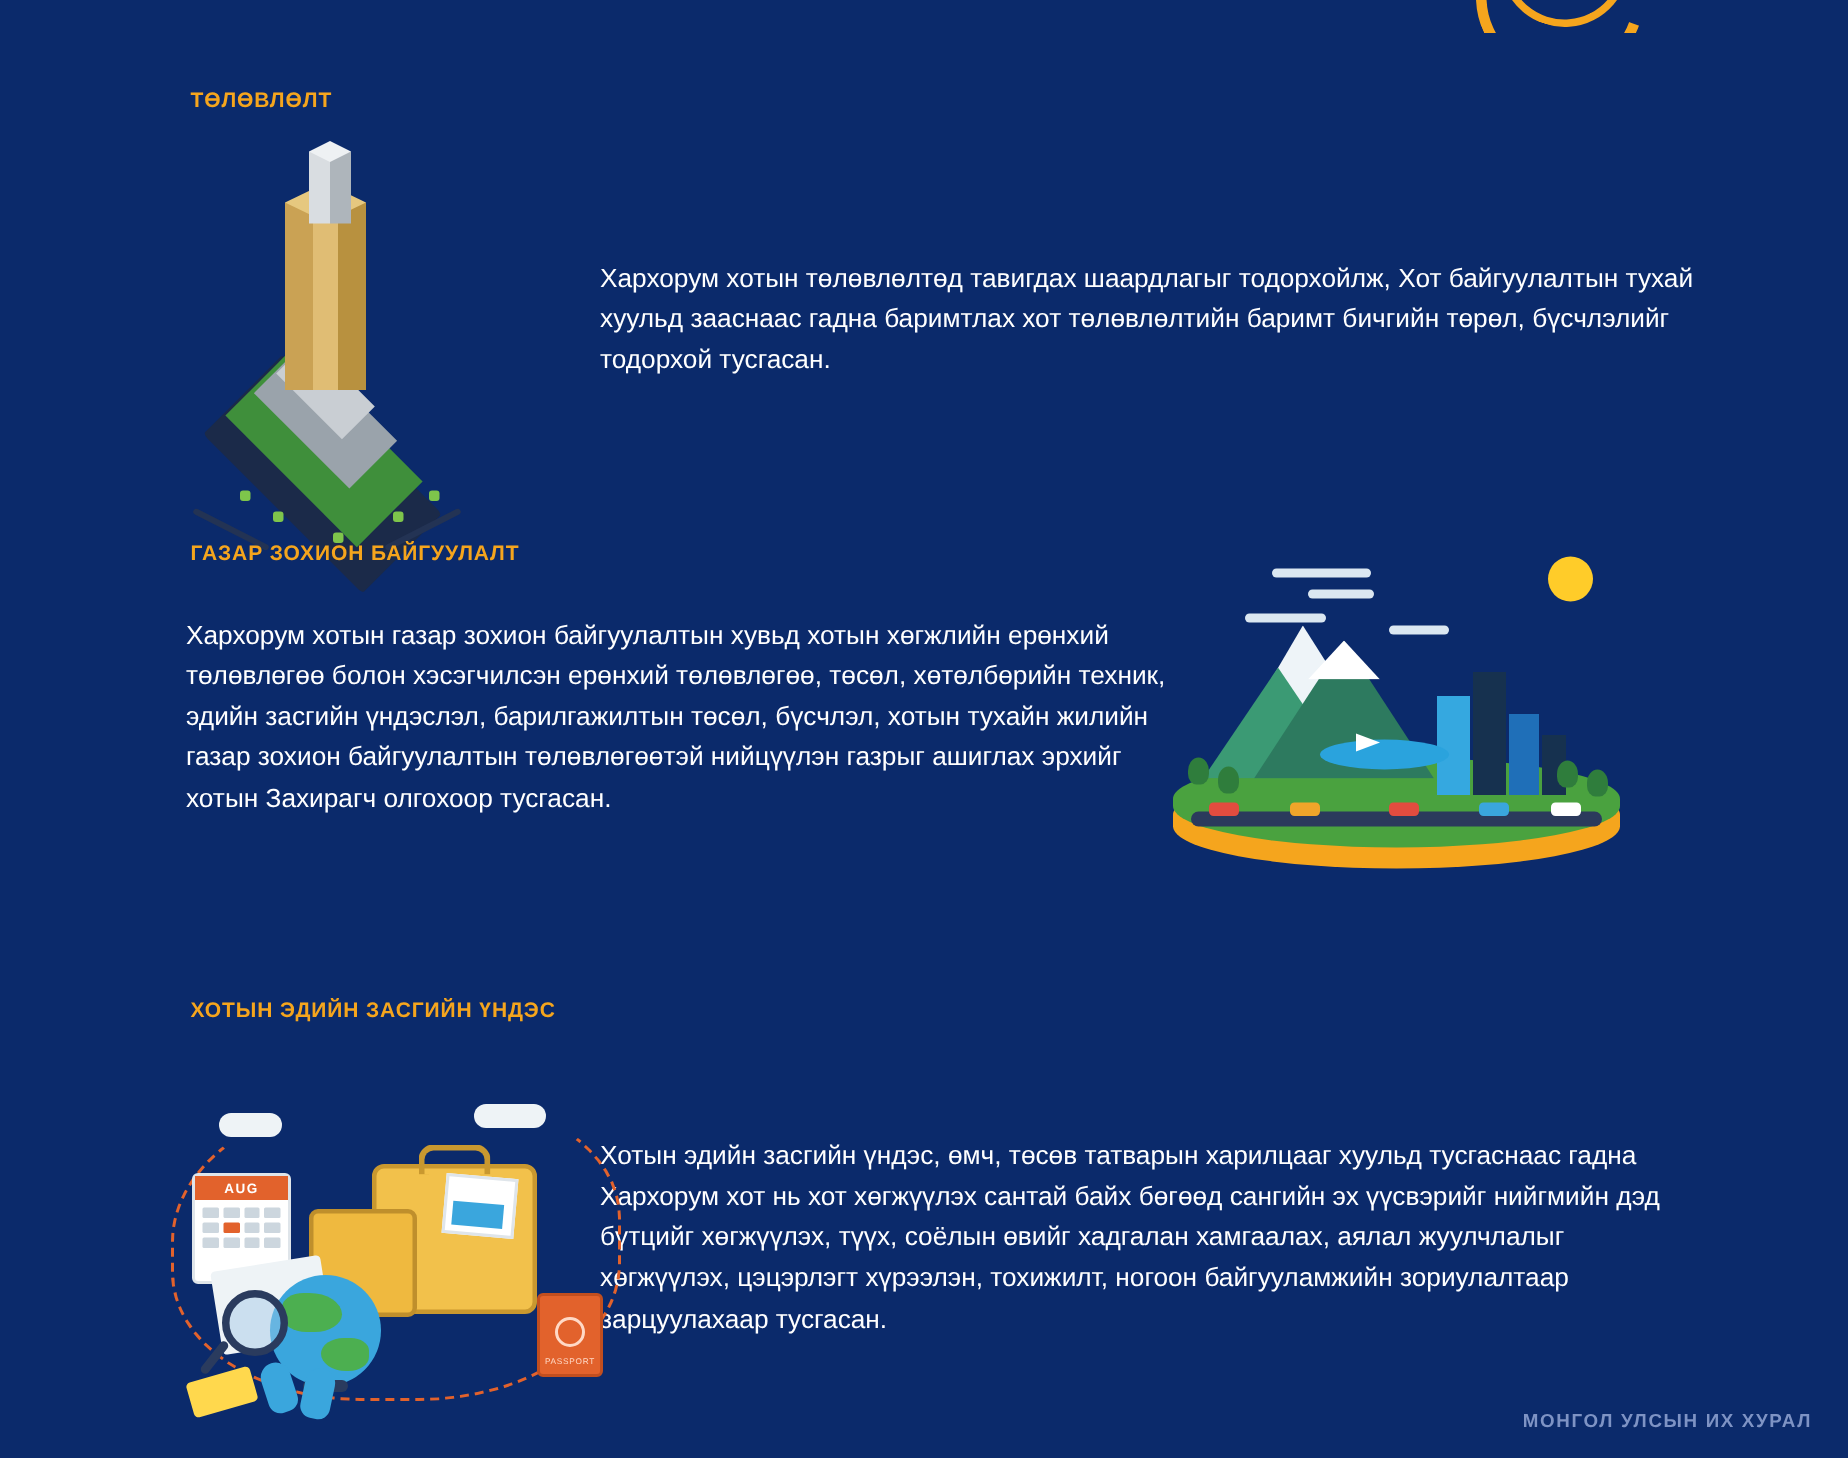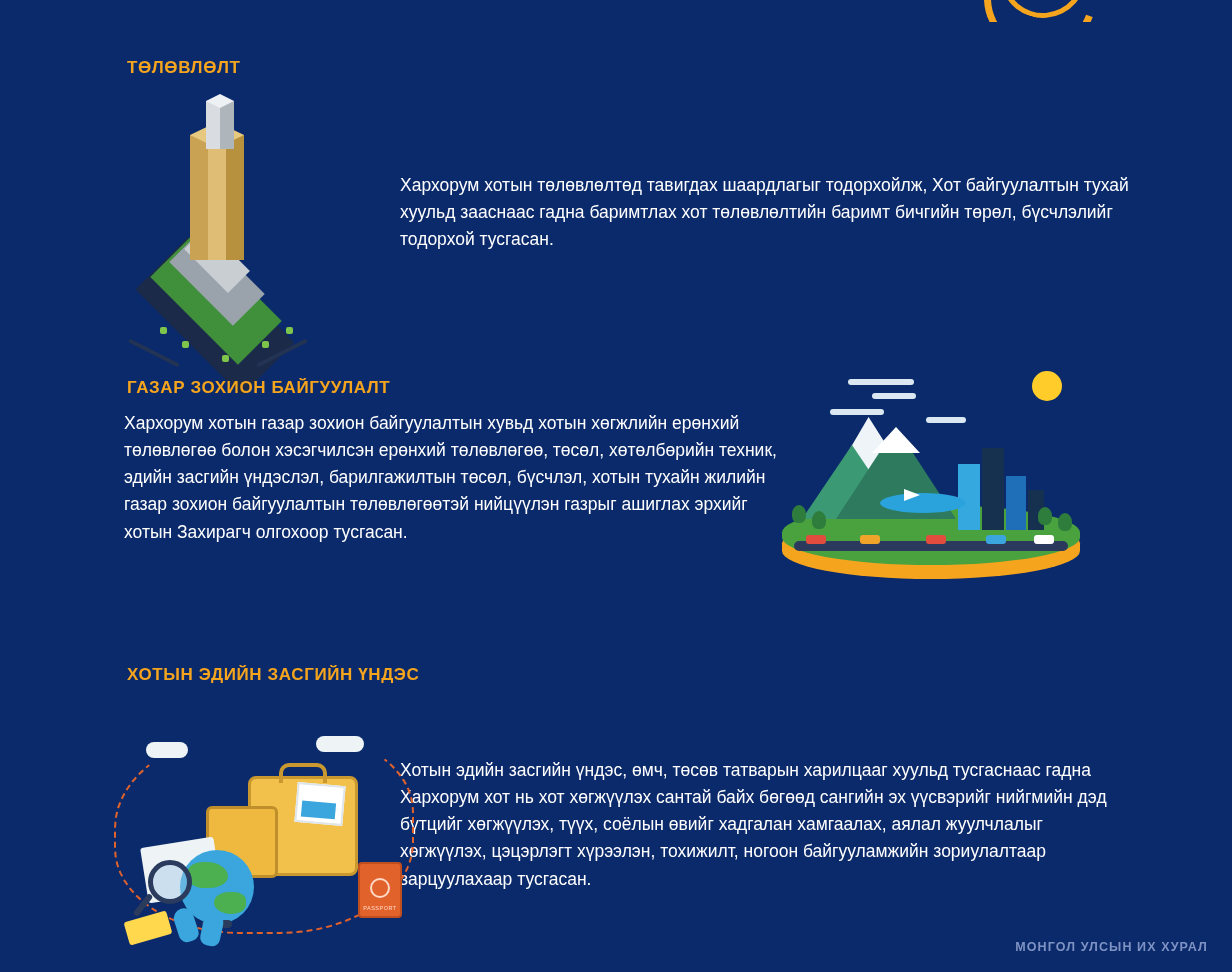--- a/index.html
+++ b/index.html
@@ -57,42 +57,42 @@
   }
 
   
   .section {
     position: absolute;
     width: 1232px;
   }
   .sec-title {
     color: #f5a51d;
     font-weight: bold;
-    font-size: 17px;
+    font-size: 14px;
     letter-spacing: 0.6px;
     text-transform: uppercase;
   }
   .sec-body {
     color: #ffffff;
     font-size: 17.5px;
     line-height: 1.55;
   }
   .right-align { text-align: left; }
   .left-align { text-align: left; }
 
   
   #section-planning { top: 48px; left: 0; }
   #section-planning .sec-title { position: absolute; left: 127px; top: 10px; }
   #section-planning .sec-body {
     position: absolute; left: 400px; top: 124px; width: 756px;
   }
 
   
   #section-land { top: 352px; left: 0; }
-  #section-land .sec-title { position: absolute; left: 127px; top: 8px; margin-top: 18px; }
+  #section-land .sec-title { position: absolute; left: 127px; top: 8px; }
   #section-land .sec-body {
     position: absolute; left: 124px; top: 58px; width: 660px;
   }
 
   
   #section-economy { top: 655px; left: 0; }
   #section-economy .sec-title { position: absolute; left: 127px; top: 10px; }
   #section-economy .sec-body {
     position: absolute; left: 400px; top: 102px; width: 710px;
   }
@@ -420,20 +420,37 @@
   <div class="illus3">
     <div class="dashed"></div>
 
     <div class="cloud" style="left:36px; top:22px; width:42px;"></div>
     <div class="cloud" style="left:206px; top:16px; width:48px;"></div>
 
     <div class="case-big"></div>
     <div class="case-small"></div>
     <div class="photo"></div>
 
+    <div class="calendar">
+      <div class="cal-top">AUG</div>
+      <div class="cal-grid">
+        <i></i>
+        <i></i>
+        <i></i>
+        <i></i>
+        <i></i>
+        <i class="on"></i>
+        <i></i>
+        <i></i>
+        <i></i>
+        <i></i>
+        <i></i>
+        <i></i>
+      </div>
+    </div>
 
     <div class="map"></div>
     <div class="globe"></div>
     <div class="globe-stand"></div>
     <div class="magnifier"></div>
     <div class="magnifier-handle"></div>
 
     <div class="passport">
       <span>PASSPORT</span>
     </div>

